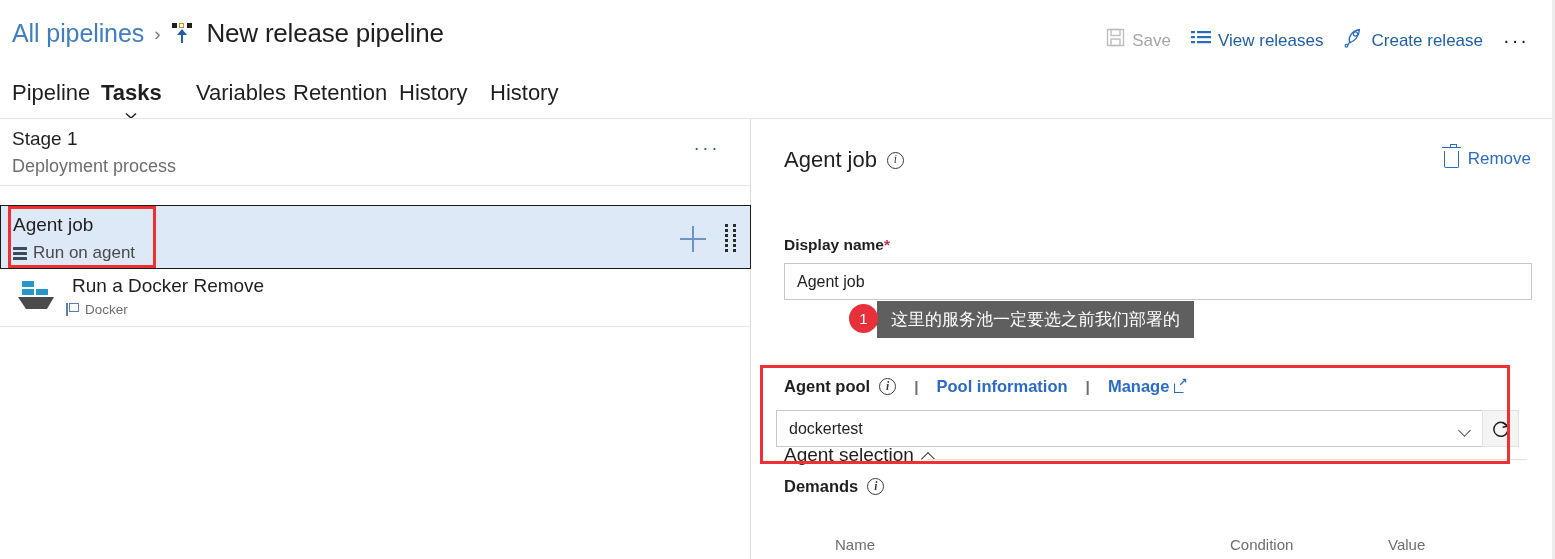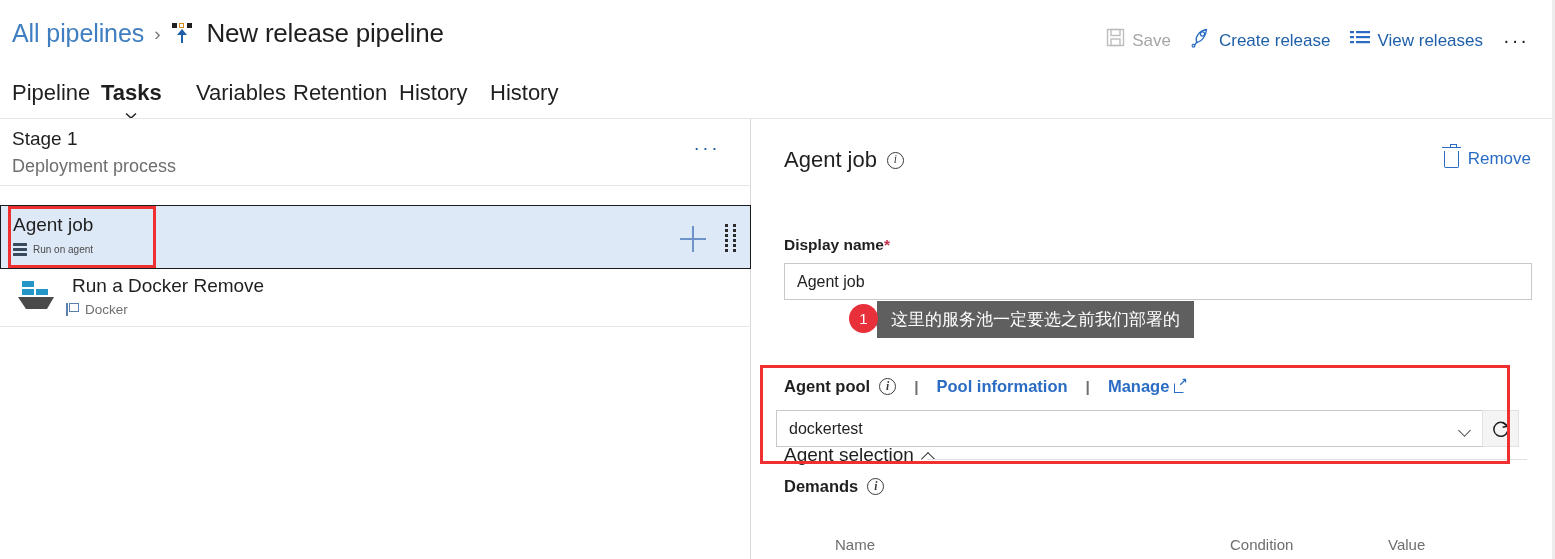--- a/index.html
+++ b/index.html
@@ -85,21 +85,21 @@
     position: absolute; right: 30px; top: 18px; color: #1f5fa8;
     font-size: 19px; letter-spacing: 2.5px; cursor: pointer;
   }
 
   .job-row {
     position: absolute; left: 0; top: 86px; width: 751px; height: 64px;
     background: #dee9f7; border: 1.5px solid #1a1a1a; cursor: pointer;
   }
   .job-title { position: absolute; left: 12px; top: 8px; font-size: 19px; color: #1f1f1f; }
   .job-sub {
-    position: absolute; left: 12px; top: 37px; font-size: 10px; color: #4a4a4a;
+    position: absolute; left: 12px; top: 37px; font-size: 17px; color: #4a4a4a;
     display: flex; align-items: center; gap: 6px;
   }
   .rack-ico { width: 14px; height: 13px; display: flex; flex-direction: column; justify-content: space-between; }
   .rack-ico i { display: block; height: 3px; background: #3a4a5c; border-radius: 0.5px; }
   .job-plus {
     position: absolute; right: 44px; top: 20px; width: 26px; height: 26px; cursor: pointer;
   }
   .job-plus:before, .job-plus:after { content: ""; position: absolute; background: #6e93c7; }
   .job-plus:before { left: 0; top: 12px; width: 26px; height: 2px; }
   .job-plus:after { left: 12px; top: 0; width: 2px; height: 26px; }
@@ -271,44 +271,44 @@
               <rect x="1.5" y="1.5" width="16" height="16" fill="none" stroke="#bdbdbd" stroke-width="1.4"></rect>
               <rect x="5" y="1.5" width="9" height="6" fill="none" stroke="#bdbdbd" stroke-width="1.4"></rect>
               <rect x="5" y="11" width="9" height="6.5" fill="none" stroke="#bdbdbd" stroke-width="1.4"></rect>
             </svg>
         </span>
         <span class="tb-lbl">Save</span>
       </div>
 
       <div class="tb-item link">
         <span>
-          <svg width="21" height="21" viewBox="0 0 21 21">
-            <path d="M5.5 14.5 C4 10 8 4 15.5 2.5 C15 9.5 10.5 14 6.5 15.5 Z" fill="none" stroke="#2a6cc4" stroke-width="1.3" stroke-linejoin="round"></path>
-            <circle cx="11.5" cy="7" r="2.1" fill="none" stroke="#2a6cc4" stroke-width="1.3"></circle>
-            <path d="M6 15 L3.5 18" stroke="#2a6cc4" stroke-width="1.3" stroke-linecap="round"></path>
-            <circle cx="2.5" cy="18.8" r="1.4" fill="none" stroke="#2a6cc4" stroke-width="1.2"></circle>
-          </svg>
-        </span>
-        <span class="tb-lbl">Create release</span>
-      </div>
-
-      <div class="tb-item link">
-        <span>
           <svg width="20" height="16" viewBox="0 0 20 16">
             <rect x="0" y="1" width="4" height="2.2" fill="#2a6cc4"></rect>
               <rect x="6" y="1" width="14" height="2.2" fill="#2a6cc4"></rect>
             <rect x="0" y="6" width="4" height="2.2" fill="#2a6cc4"></rect>
               <rect x="6" y="6" width="14" height="2.2" fill="#2a6cc4"></rect>
             <rect x="0" y="11" width="4" height="2.2" fill="#2a6cc4"></rect>
               <rect x="6" y="11" width="14" height="2.2" fill="#2a6cc4"></rect>
           </svg>
         </span>
         <span class="tb-lbl">View releases</span>
       </div>
 
+      <div class="tb-item link">
+        <span>
+          <svg width="21" height="21" viewBox="0 0 21 21">
+            <path d="M5.5 14.5 C4 10 8 4 15.5 2.5 C15 9.5 10.5 14 6.5 15.5 Z" fill="none" stroke="#2a6cc4" stroke-width="1.3" stroke-linejoin="round"></path>
+            <circle cx="11.5" cy="7" r="2.1" fill="none" stroke="#2a6cc4" stroke-width="1.3"></circle>
+            <path d="M6 15 L3.5 18" stroke="#2a6cc4" stroke-width="1.3" stroke-linecap="round"></path>
+            <circle cx="2.5" cy="18.8" r="1.4" fill="none" stroke="#2a6cc4" stroke-width="1.2"></circle>
+          </svg>
+        </span>
+        <span class="tb-lbl">Create release</span>
+      </div>
+
       <div class="tb-ell">···</div>
     </div>
   </div>
 
   <div class="tabs">
     <div class="tab" style="left:12px;">
         <span>Pipeline</span>
       </div>
     <div class="tab active" style="left:101px;">
       <span>Tasks</span>

